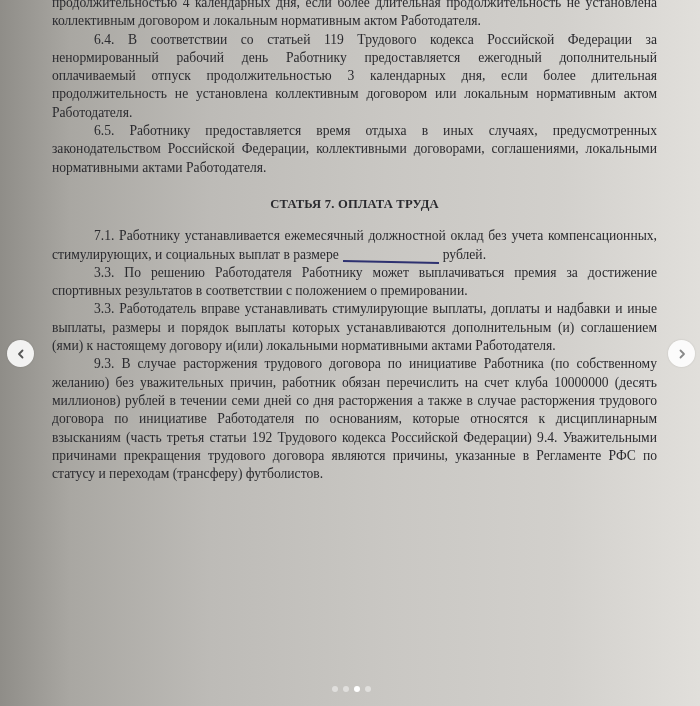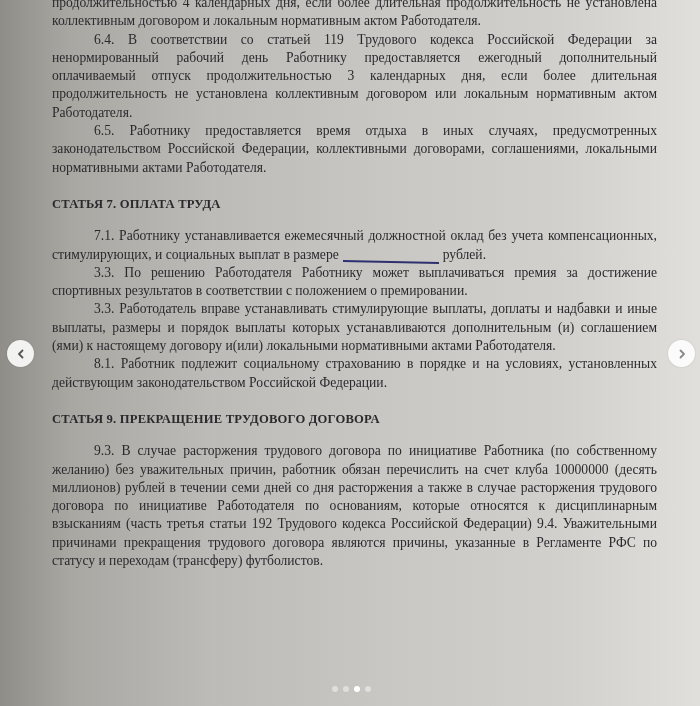--- a/index.html
+++ b/index.html
@@ -8,21 +8,21 @@
     background: linear-gradient(90deg, #8f8d88 0%, #a9a7a2 10%, #bdbbb7 30%, #c9c7c3 55%, #d2d0cc 80%, #e1dfdb 100%);
     font-family: "Liberation Serif", "DejaVu Serif", serif;
     color:#2a2a2e;
   }
   .page {
     position:absolute; left:52px; top:-6px; width:605px;
     font-size:13.6px; line-height:18.3px;
   }
   .p { text-align:justify; text-indent:42px; margin:0; }
   .heading {
-    text-align:left; font-weight:bold; font-size:12.6px; margin:18px 0 14px 0; letter-spacing:0.2px;
+    text-align:center; font-weight:bold; font-size:12.6px; margin:18px 0 14px 0; letter-spacing:0.2px;
   }
   .blank-line {
     display:inline-block; width:96px; border-bottom:2px solid #2e3170; transform:translateY(4px) rotate(1.2deg); margin:0 4px;
   }
   .nav-btn {
     position:absolute; top:340px; width:27px; height:27px; border-radius:50%;
     background:rgba(255,255,255,0.88); display:flex; align-items:center; justify-content:center;
     box-shadow:0 0 2px rgba(0,0,0,0.15); cursor:pointer;
   }
   .nav-btn svg { width:10px; height:10px; }
@@ -42,23 +42,21 @@
   <p class="p">6.4. В соответствии со статьей 119 Трудового кодекса Российской Федерации за ненормированный рабочий день Работнику предоставляется ежегодный дополнительный оплачиваемый отпуск продолжительностью 3 календарных дня, если более длительная продолжительность не установлена коллективным договором или локальным нормативным актом Работодателя.</p>
   <p class="p">6.5. Работнику предоставляется время отдыха в иных случаях, предусмотренных законодательством Российской Федерации, коллективными договорами, соглашениями, локальными нормативными актами Работодателя.</p>
 
   <div class="heading">СТАТЬЯ 7. ОПЛАТА ТРУДА</div>
   <p class="p">
     <span>7.1. Работнику устанавливается ежемесячный должностной оклад без учета компенсационных, стимулирующих, и социальных выплат в размере</span><span class="blank-line"></span><span>рублей.</span>
   </p>
   <p class="p">3.3. По решению Работодателя Работнику может выплачиваться премия за достижение спортивных результатов в соответствии с положением о премировании.</p>
   <p class="p">3.3. Работодатель вправе устанавливать стимулирующие выплаты, доплаты и надбавки и иные выплаты, размеры и порядок выплаты которых устанавливаются дополнительным (и) соглашением (ями) к настоящему договору и(или) локальными нормативными актами Работодателя.</p>
 
-  <p class="p">8.1. Работник подлежит социальному страхованию в порядке и на условиях, установленных действующим законодательством Российской Федерации.</p>
 
-  <div class="heading">СТАТЬЯ 9. ПРЕКРАЩЕНИЕ ТРУДОВОГО ДОГОВОРА</div>
   <p class="p">9.3. В случае расторжения трудового договора по инициативе Работника (по собственному желанию) без уважительных причин, работник обязан перечислить на счет клуба 10000000 (десять миллионов) рублей в течении семи дней со дня расторжения а также в случае расторжения трудового договора по инициативе Работодателя по основаниям, которые относятся к дисциплинарным взысканиям (часть третья статьи 192 Трудового кодекса Российской Федерации)    9.4. Уважительными причинами прекращения трудового договора являются причины, указанные в Регламенте РФС по статусу и переходам (трансферу) футболистов.</p>
 </div>
 
 <div class="nav-btn nav-prev">
   <svg viewBox="0 0 10 10">
       <polyline points="6.5,1.5 3,5 6.5,8.5" fill="none" stroke="#555" stroke-width="1.8" stroke-linecap="round" stroke-linejoin="round"></polyline>
     </svg>
 </div>
 <div class="nav-btn nav-next">
   <svg viewBox="0 0 10 10">

